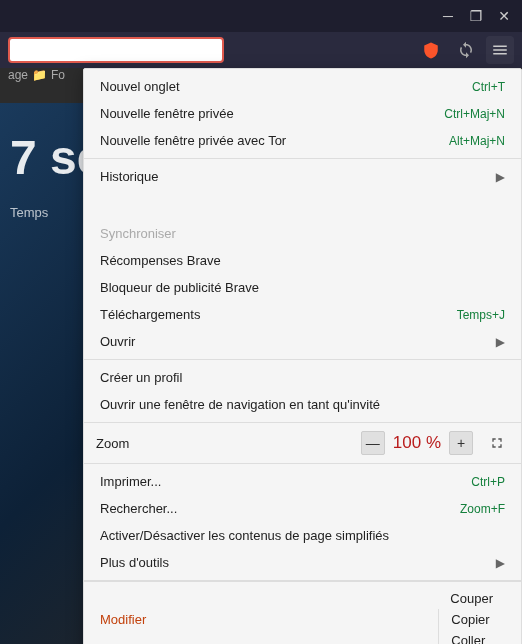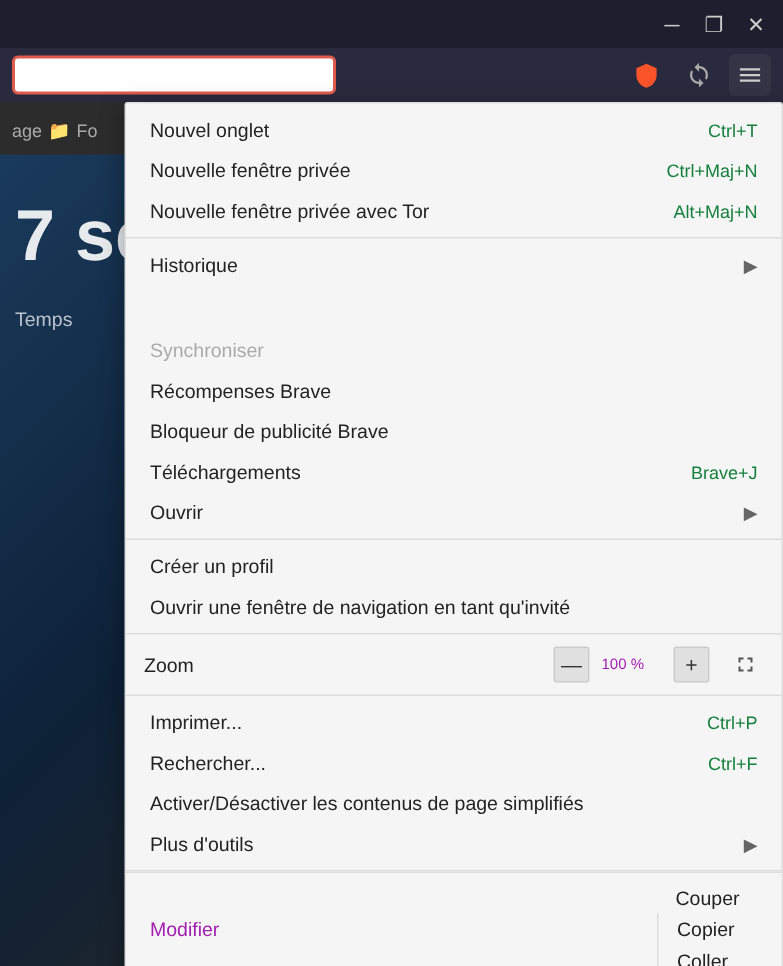--- a/index.html
+++ b/index.html
@@ -114,21 +114,21 @@
       top: 195px;
       left: 10px;
       color: rgba(255,255,255,0.7);
       font-size: 13px;
       margin-top: 10px;
     }
 
     
     .nav-bar {
       position: absolute;
-      top: 69px;
+      top: 57px;
       left: 0;
       display: flex;
       align-items: center;
       gap: 4px;
       padding: 0 8px;
       height: 36px;
       color: #aaa;
       font-size: 12px;
     }
 
@@ -188,22 +188,22 @@
       border: 1px solid #ccc;
       border-radius: 2px;
       cursor: pointer;
       display: flex;
       align-items: center;
       justify-content: center;
       font-size: 14px;
       color: #333;
     }
     .zoom-value {
-      font-size: 10px;
-      color: #a21caf;
+      font-size: 17px;
+      color: #b91c1c;
       min-width: 40px;
       text-align: left;
     }
     .zoom-fullscreen {
       width: 24px;
       height: 24px;
       cursor: pointer;
       display: flex;
       align-items: center;
       justify-content: center;
@@ -214,21 +214,21 @@
     
     .modifier-row {
       display: flex;
       align-items: center;
       padding: 6px 16px;
       gap: 0;
       background: #f5f5f5;
       border-top: 1px solid #ddd;
       border-bottom: 1px solid #ddd;
     }
-    .modifier-label { flex: 1; font-size: 13px; color: #a21caf; }
+    .modifier-label { flex: 1; font-size: 13px; color: #c2410c; }
     .modifier-btns {
       display: flex;
       gap: 0;
       flex-direction: column;
     }
     .modifier-btn {
       padding: 3px 12px;
       font-size: 13px;
       color: #222;
       cursor: pointer;
@@ -302,21 +302,21 @@
       <span class="label">Synchroniser</span>
     </div>
     <div class="menu-item">
       <span class="label">Récompenses Brave</span>
     </div>
     <div class="menu-item">
       <span class="label">Bloqueur de publicité Brave</span>
     </div>
     <div class="menu-item">
       <span class="label">Téléchargements</span>
-      <span class="shortcut">Brave+J</span>
+      <span class="shortcut">Temps+J</span>
     </div>
     <div class="menu-item">
       <span class="label">Ouvrir</span>
       <span class="arrow">▶</span>
     </div>
   </div>
 
   <div class="menu-section">
     <div class="menu-item">
       <span class="label">Créer un profil</span>
@@ -342,21 +342,21 @@
     </div>
   </div>
 
   <div class="menu-section">
     <div class="menu-item">
       <span class="label">Imprimer...</span>
       <span class="shortcut">Ctrl+P</span>
     </div>
     <div class="menu-item">
       <span class="label">Rechercher...</span>
-      <span class="shortcut">Ctrl+F</span>
+      <span class="shortcut">Zoom+F</span>
     </div>
     <div class="menu-item">
       <span class="label">Activer/Désactiver les contenus de page simplifiés</span>
     </div>
     <div class="menu-item">
       <span class="label">Plus d'outils</span>
       <span class="arrow">▶</span>
     </div>
   </div>
 

